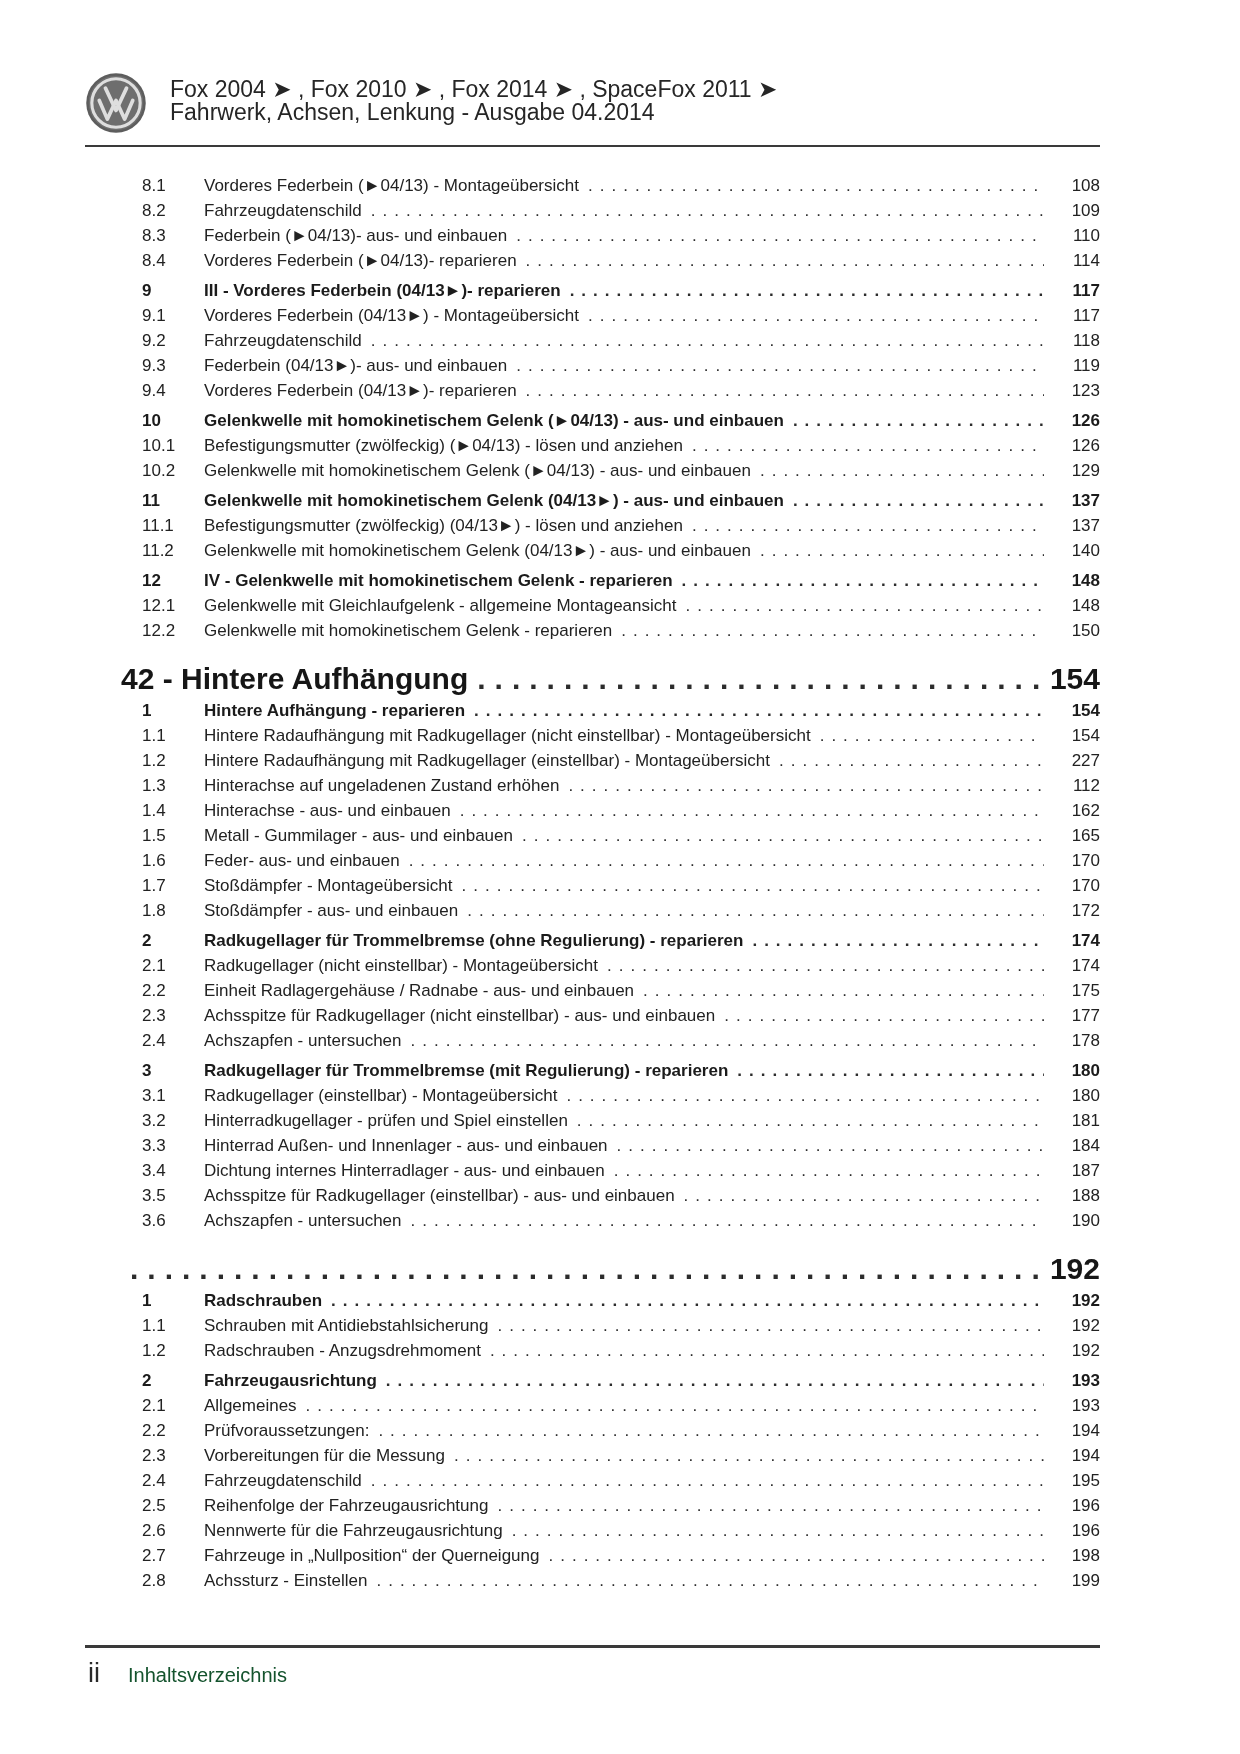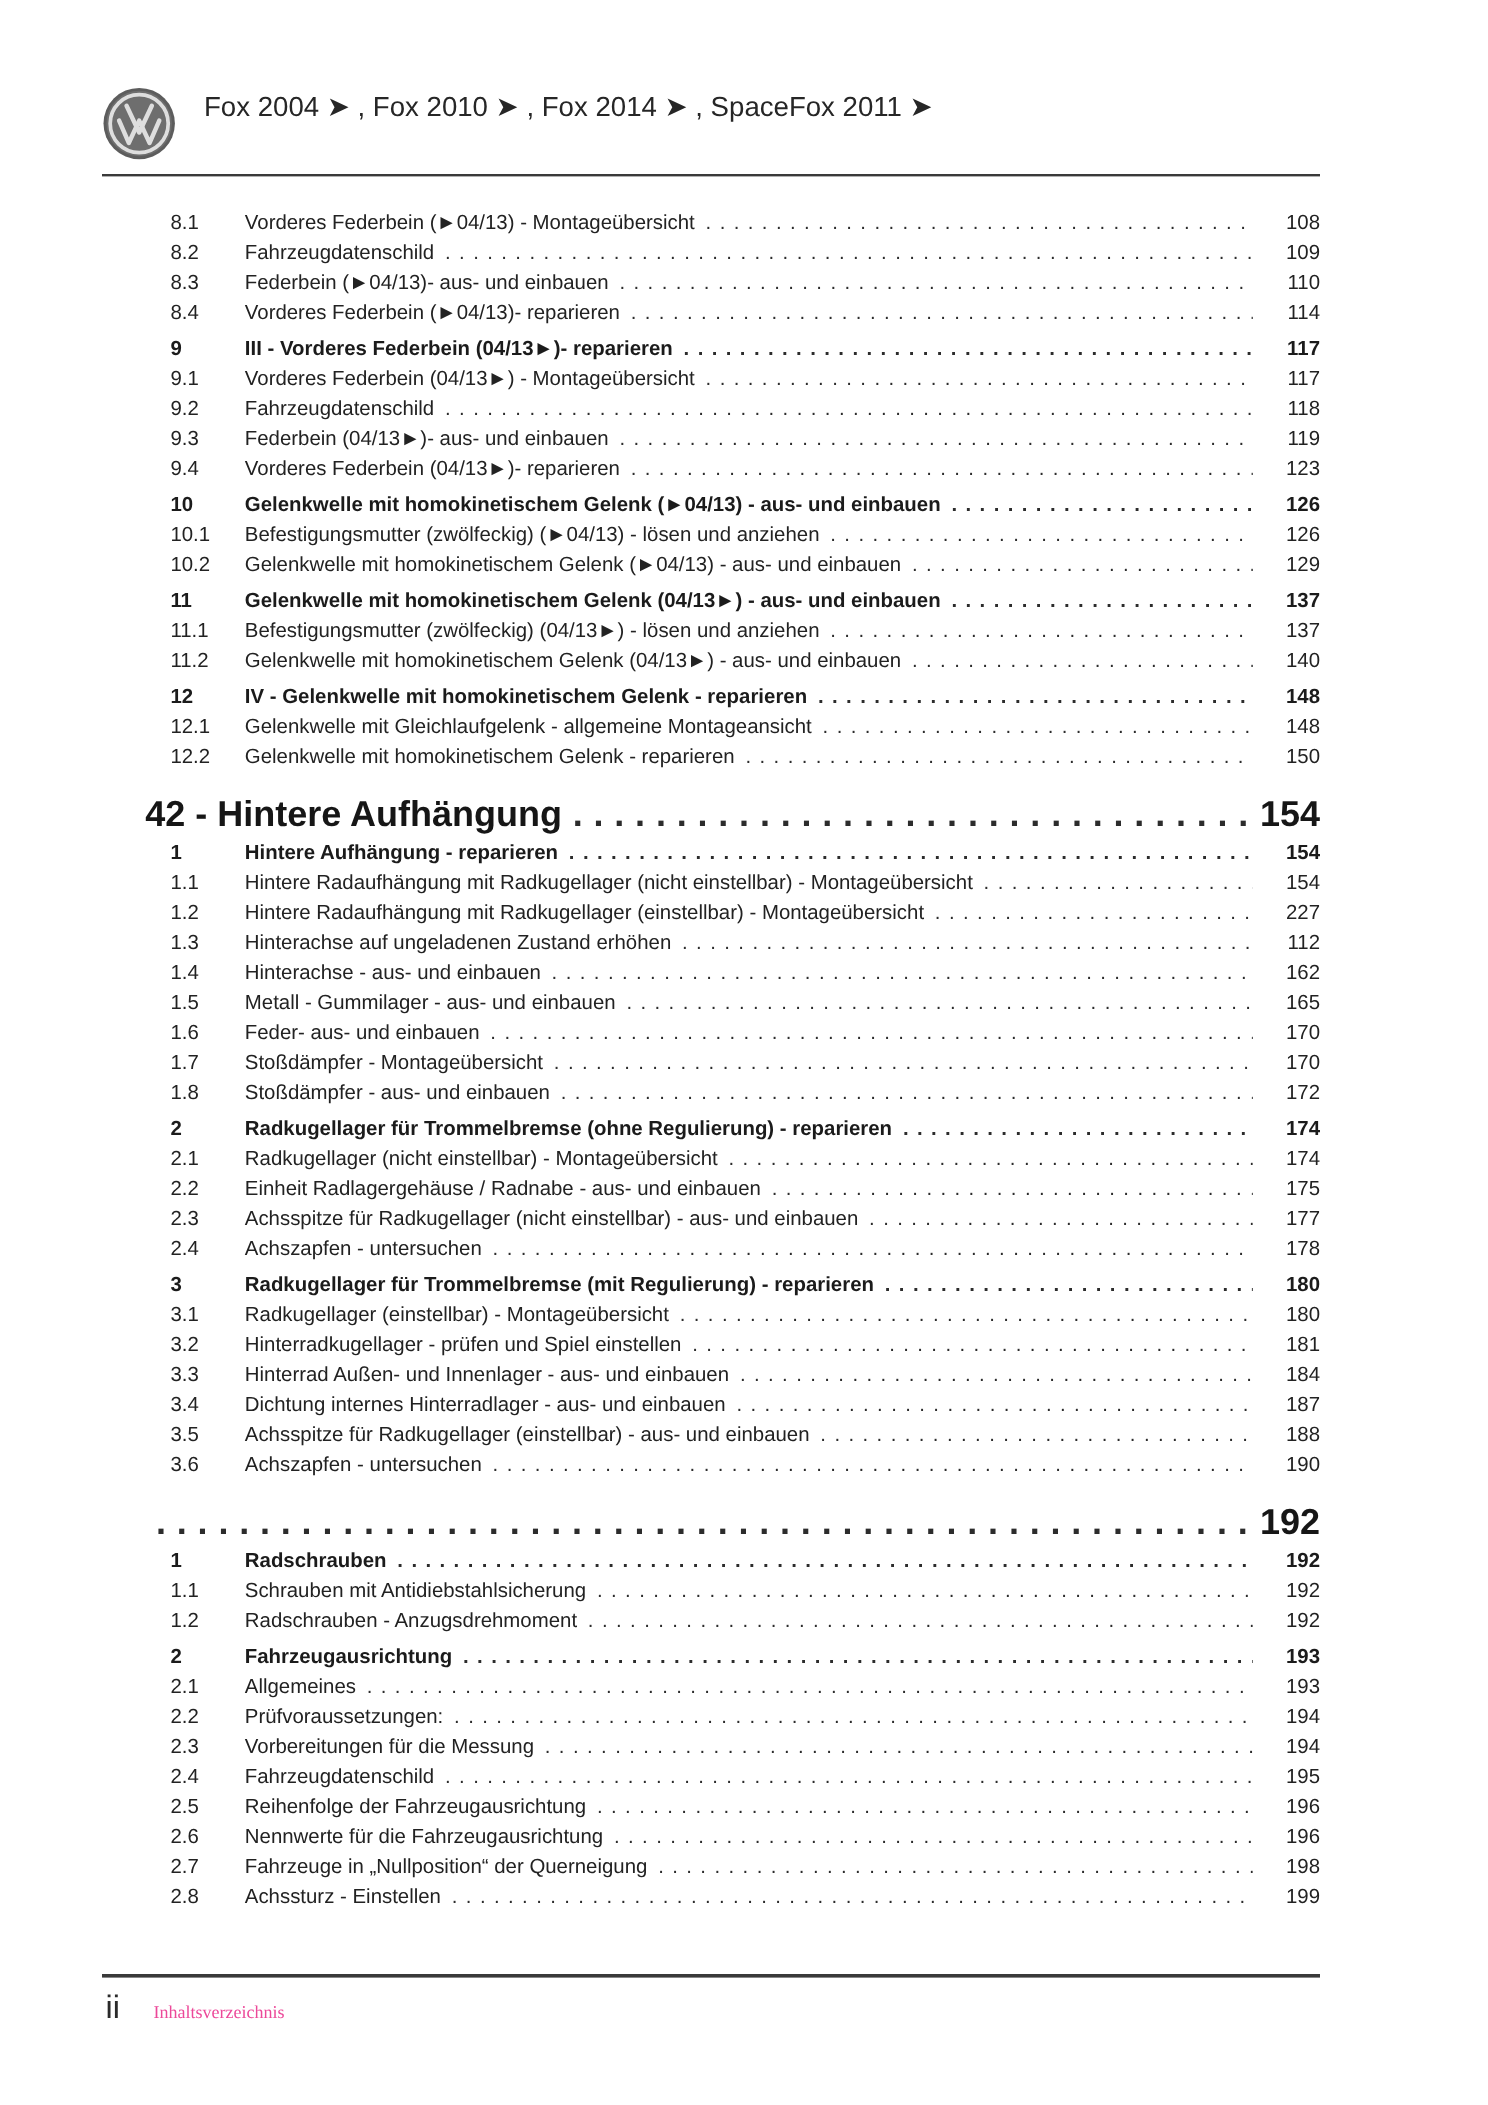--- a/index.html
+++ b/index.html
@@ -55,39 +55,40 @@
   
   .footer-rule {
     position:absolute; left:85px; top:1645px; width:1015px; height:3px;
     background:#3a3a3a;
   }
   .footer {
     position:absolute; left:88px; top:1658px;
     display:flex; align-items:baseline; gap:28px;
   }
   .footer-page { font-size:27px; color:#2a2a2a; }
-  .footer-label { font-size:15px; color:#ec4899;font-family:Liberation Serif, serif; }
+  .footer-label { font-size:20px; color:#14532d; }
 </style>
 </head>
 <body>
 
 <div class="page">
 
   <div class="header">
     <span class="logo">
       <svg viewBox="0 0 100 100" width="62" height="62" xmlns="http://www.w3.org/2000/svg">
         <circle cx="50" cy="50" r="48" fill="#5d5d5d"></circle>
         <circle cx="50" cy="50" r="44" fill="#6e6e6e"></circle>
         <circle cx="50" cy="50" r="39" fill="none" stroke="#dedede" stroke-width="5"></circle>
         <path d="M33 26 L50 62 L67 26" fill="none" stroke="#dedede" stroke-width="6" stroke-linecap="round" stroke-linejoin="round"></path>
         <path d="M23 46 L36 76 L50 46 L64 76 L77 46" fill="none" stroke="#dedede" stroke-width="6" stroke-linecap="round" stroke-linejoin="round"></path>
       </svg>
     </span>
     <div class="header-text">
       <div>Fox 2004 ➤ , Fox 2010 ➤ , Fox 2014 ➤ , SpaceFox 2011 ➤</div>
+      <div>Fahrwerk, Achsen, Lenkung - Ausgabe 04.2014</div>
     </div>
   </div>
   <div class="header-rule"></div>
 
   <div class="toc">
       <div class="toc-row sub">
       <span class="toc-num">8.1</span>
       <span class="toc-title">Vorderes Federbein (►04/13) - Montageübersicht</span>
       <span class="toc-leader">........................................................................................................................................................................................................</span>
       <span class="toc-page">108</span>

